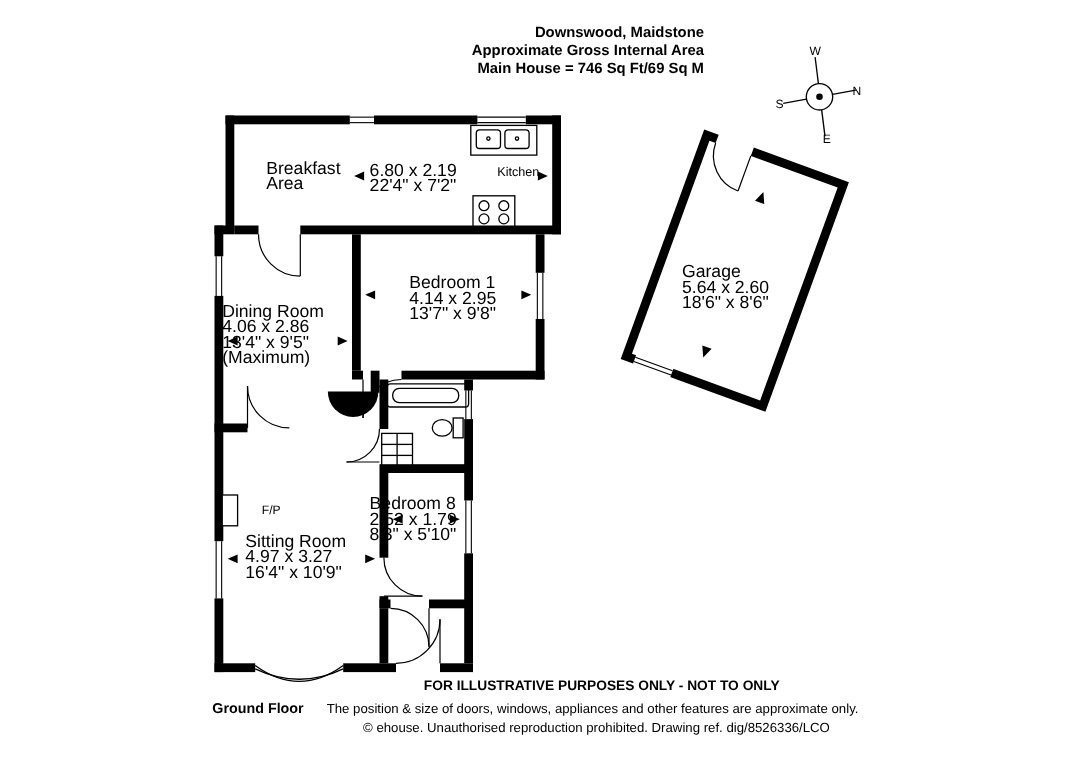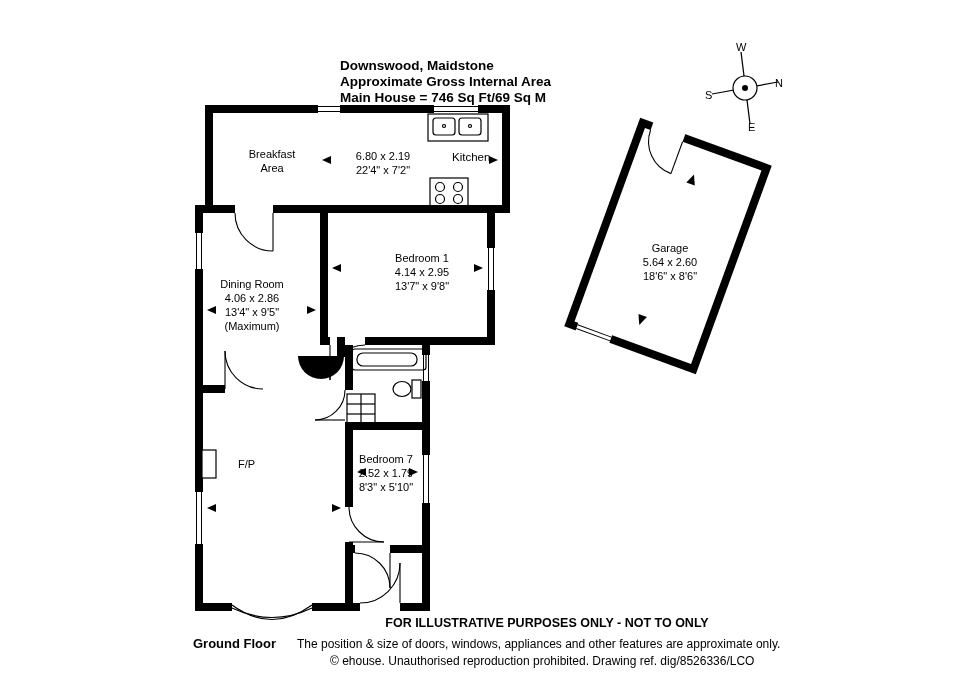--- a/index.html
+++ b/index.html
@@ -1,20 +1,20 @@
 <!DOCTYPE html>
 <html><head>
 <meta charset="utf-8">
 <style>
   * { margin:0; padding:0; box-sizing:border-box; }
   html,body { background:#fff; font-family:"Liberation Sans", sans-serif; color:#000; }
   .page { position:relative; width:980px; height:693px; background:#fff; overflow:hidden; }
   .abs { position:absolute; }
-  .title-block { text-align:left; font-weight:bold; font-size:13.5px; line-height:16px;margin-top:36px; }
-  .room-label { text-align:center; font-size:11px; line-height:14px; }
+  .title-block { text-align:right; font-weight:bold; font-size:13.5px; line-height:16px; }
+  .room-label { font-size:16px; line-height:14px; }
   .plain-label { font-size:11.5px; line-height:14px;padding-left:20px; }
   .compass-letter { font-size:11px; font-weight:normal; }
   .footer-notice { font-weight:bold; font-size:12.5px; text-align:center; }
   .footer-floor { font-weight:bold; font-size:13px; }
   .footer-text { font-size:12px; }
   svg { position:absolute; left:0; top:0; }
 </style>
 </head>
 <body>
 
@@ -197,25 +197,30 @@
   </div>
 
   <div class="abs room-label" style="left:202px; top:277px; width:100px;">
     <div>Dining Room</div>
     <div>4.06 x 2.86</div>
     <div>13'4" x 9'5"</div>
     <div>(Maximum)</div>
   </div>
 
   <div class="abs room-label" style="left:336px; top:452px; width:100px;">
-    <div>Bedroom 7</div>
+    <div>Bedroom 8</div>
     <div>2.52 x 1.79</div>
     <div>8'3" x 5'10"</div>
   </div>
 
+  <div class="abs room-label" style="left:223px; top:486px; width:100px;">
+    <div>Sitting Room</div>
+    <div>4.97 x 3.27</div>
+    <div>16'4" x 10'9"</div>
+  </div>
 
   <div class="abs room-label" style="left:620px; top:229px; width:100px;margin-top:12px;">
     <div>Garage</div>
     <div>5.64 x 2.60</div>
     <div>18'6" x 8'6"</div>
   </div>
 
   <div class="abs plain-label" style="left:218px; top:457px; font-size:11px;">F/P</div>
 
   <div class="abs footer-notice" style="left:347px; top:616px; width:400px;">FOR ILLUSTRATIVE PURPOSES ONLY - NOT TO ONLY</div>

